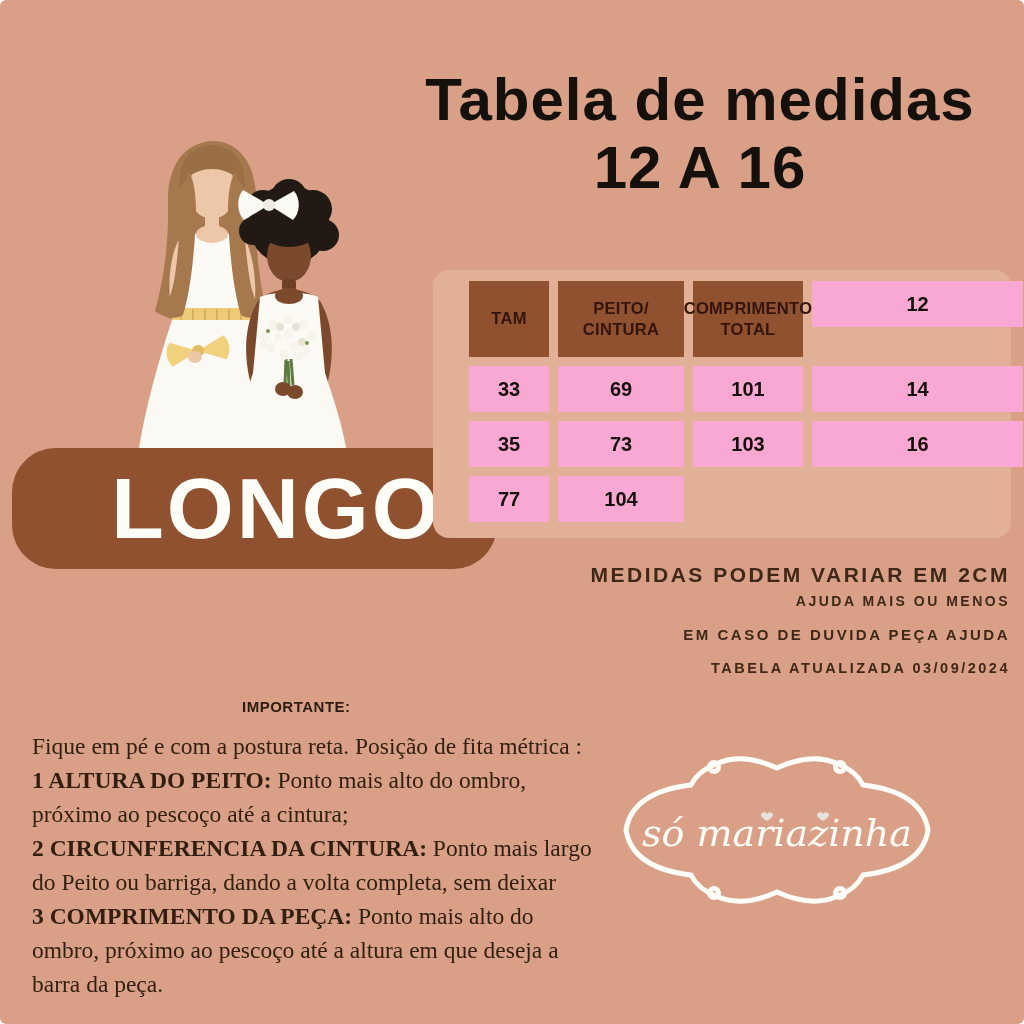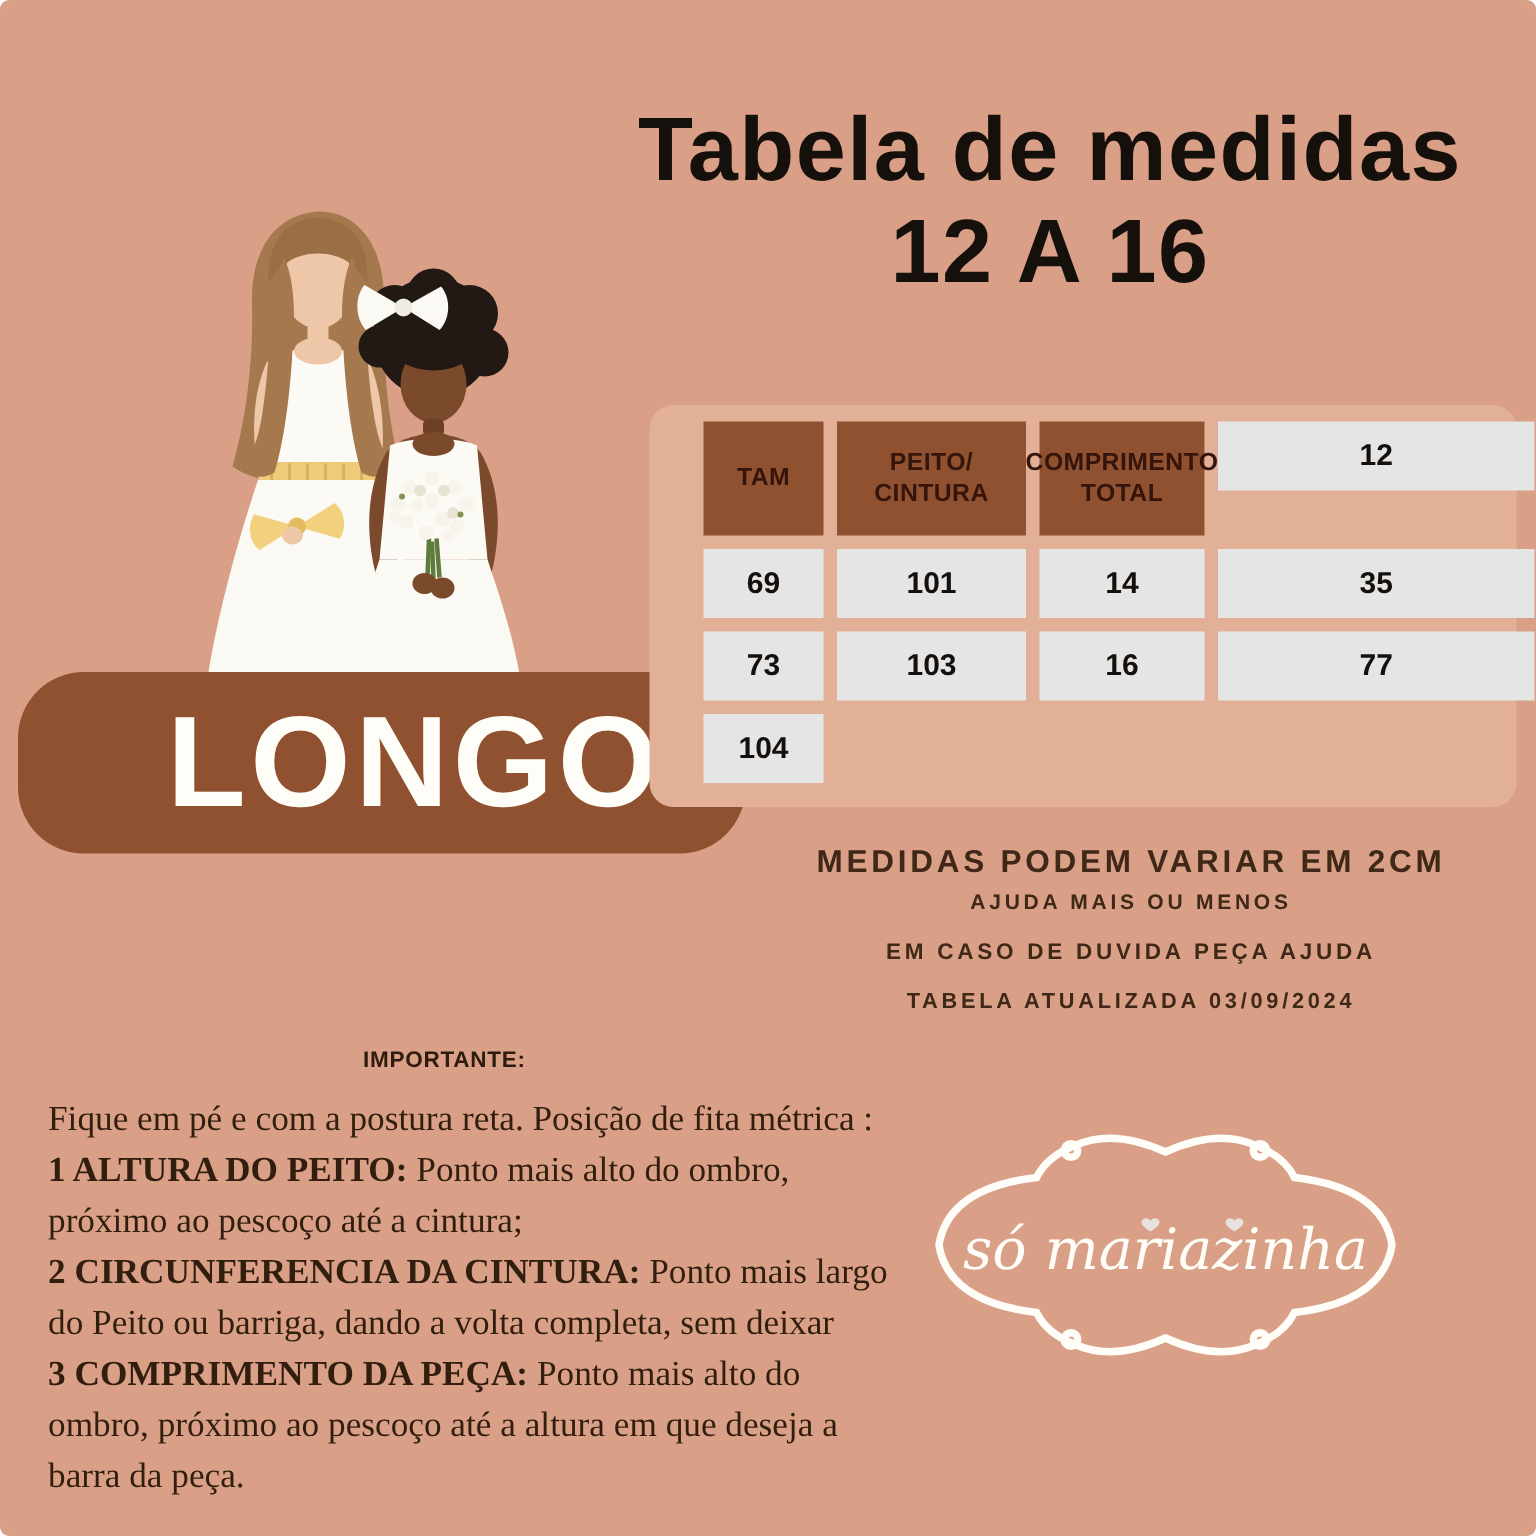--- a/index.html
+++ b/index.html
@@ -15,23 +15,23 @@
   
   .photo{position:absolute;left:95px;top:133px;width:330px;height:330px;}
   
   .table-panel{position:absolute;left:433px;top:270px;width:578px;height:268px;
                background:#e2b096;border-radius:16px;}
   .size-table{position:absolute;left:469px;top:281px;display:grid;
               grid-template-columns:80px 126px 110px 211px;gap:9px;}
   .cell{display:flex;align-items:center;justify-content:center;text-align:center;}
   .header-cell{height:76px;background:#8f5130;color:#35150b;font-weight:700;font-size:16.5px;
                line-height:1.3;white-space:pre-line;letter-spacing:.3px;}
-  .body-cell{height:46px;background:#e5e5e5;color:#15100c;font-weight:700;font-size:20px;}
+  .body-cell{height:46px;background:#f9a8d4;color:#15100c;font-weight:700;font-size:20px;}
   
-  .notes{position:absolute;left:498px;top:563px;width:512px;text-align:center;color:#3f2817;font-weight:700;}
+  .notes{position:absolute;left:498px;top:563px;width:512px;text-align:right;color:#3f2817;font-weight:700;}
   .note-1{font-size:21px;letter-spacing:2.5px;}
   .note-2{font-size:14px;letter-spacing:2.5px;margin-top:6px;}
   .note-3{font-size:15px;letter-spacing:2.5px;margin-top:17px;}
   .note-4{font-size:14.5px;letter-spacing:2.5px;margin-top:17px;}
   
   .important-heading{position:absolute;left:242px;top:698px;font-size:15px;font-weight:700;
                      color:#2e1b10;letter-spacing:.5px;}
   .instructions{position:absolute;left:32px;top:729px;width:600px;color:#311e0f;
                 font-family:"Liberation Serif",serif;font-size:23.5px;}
   .inst-line{margin:0;line-height:34px;white-space:nowrap;}
@@ -137,20 +137,21 @@
   <div class="badge">LONGO</div>
 
   <div class="table-panel"></div>
   <div class="size-table">
       <div class="cell header-cell">TAM</div>
       <div class="cell header-cell">PEITO/
 CINTURA</div>
       <div class="cell header-cell">COMPRIMENTO
 TOTAL</div>
       <div class="cell body-cell">12</div>
+      <div class="cell body-cell">33</div>
       <div class="cell body-cell">69</div>
       <div class="cell body-cell">101</div>
       <div class="cell body-cell">14</div>
       <div class="cell body-cell">35</div>
       <div class="cell body-cell">73</div>
       <div class="cell body-cell">103</div>
       <div class="cell body-cell">16</div>
       <div class="cell body-cell">77</div>
       <div class="cell body-cell">104</div>
     </div>

